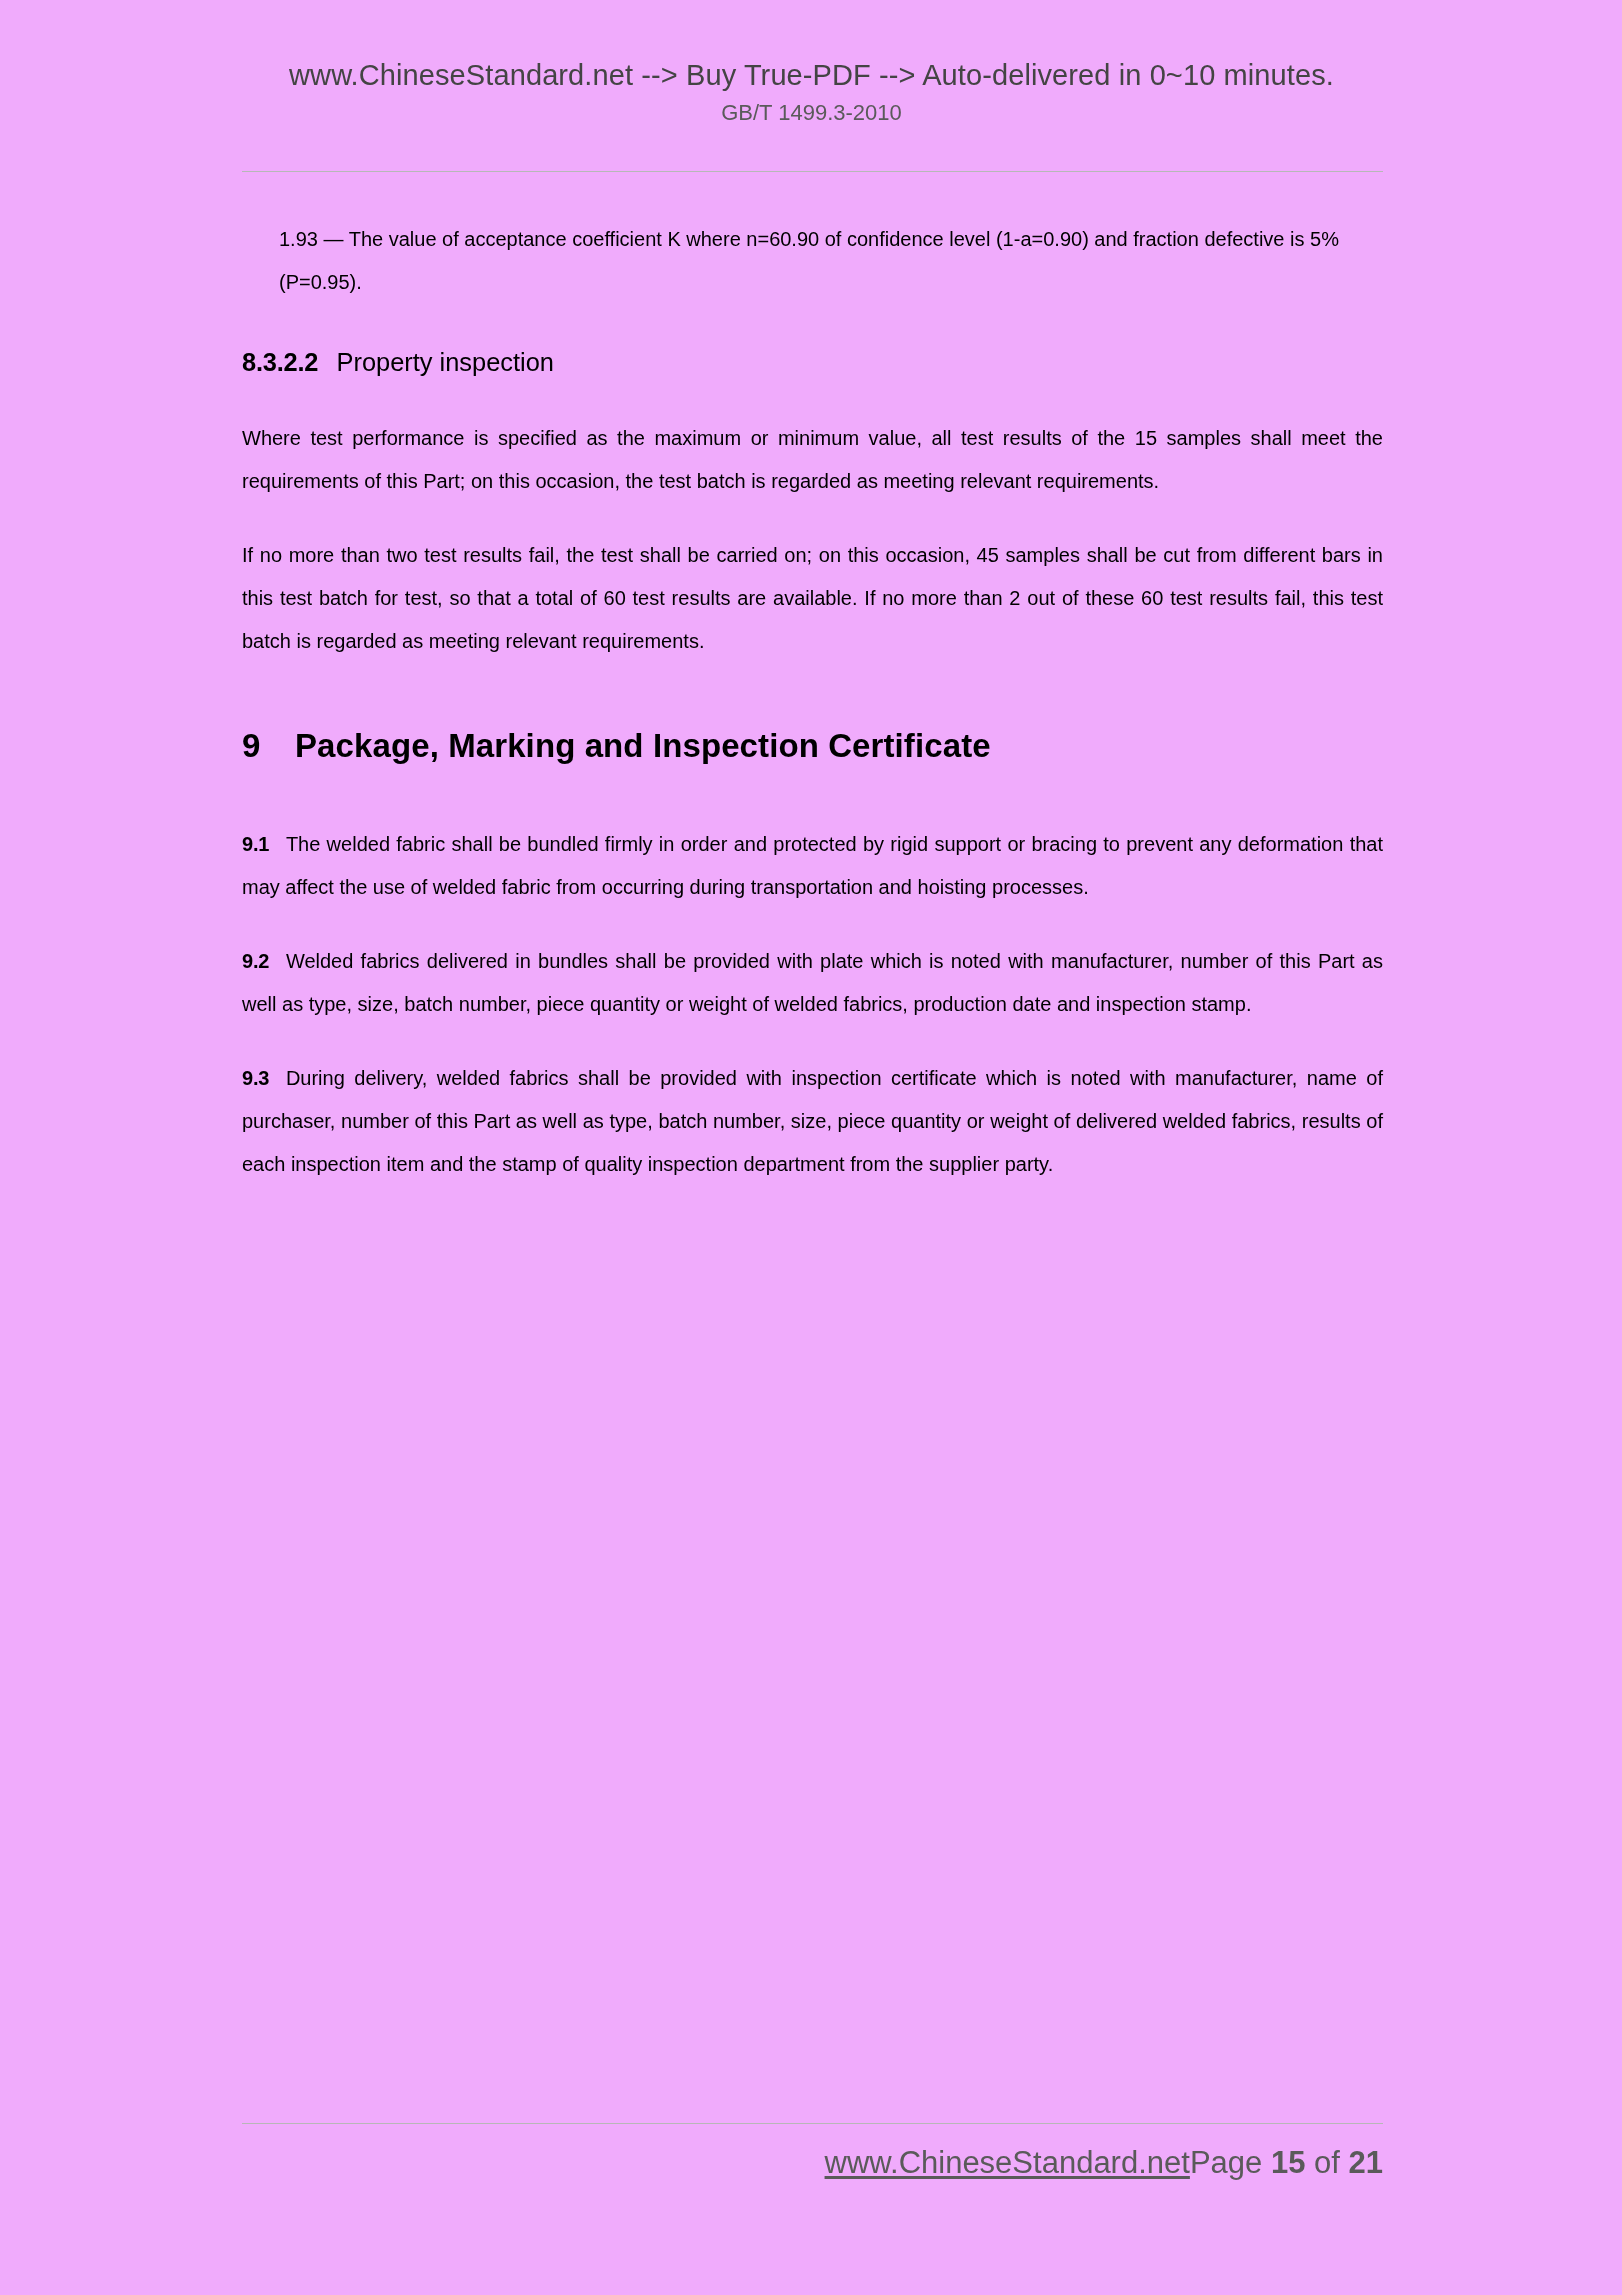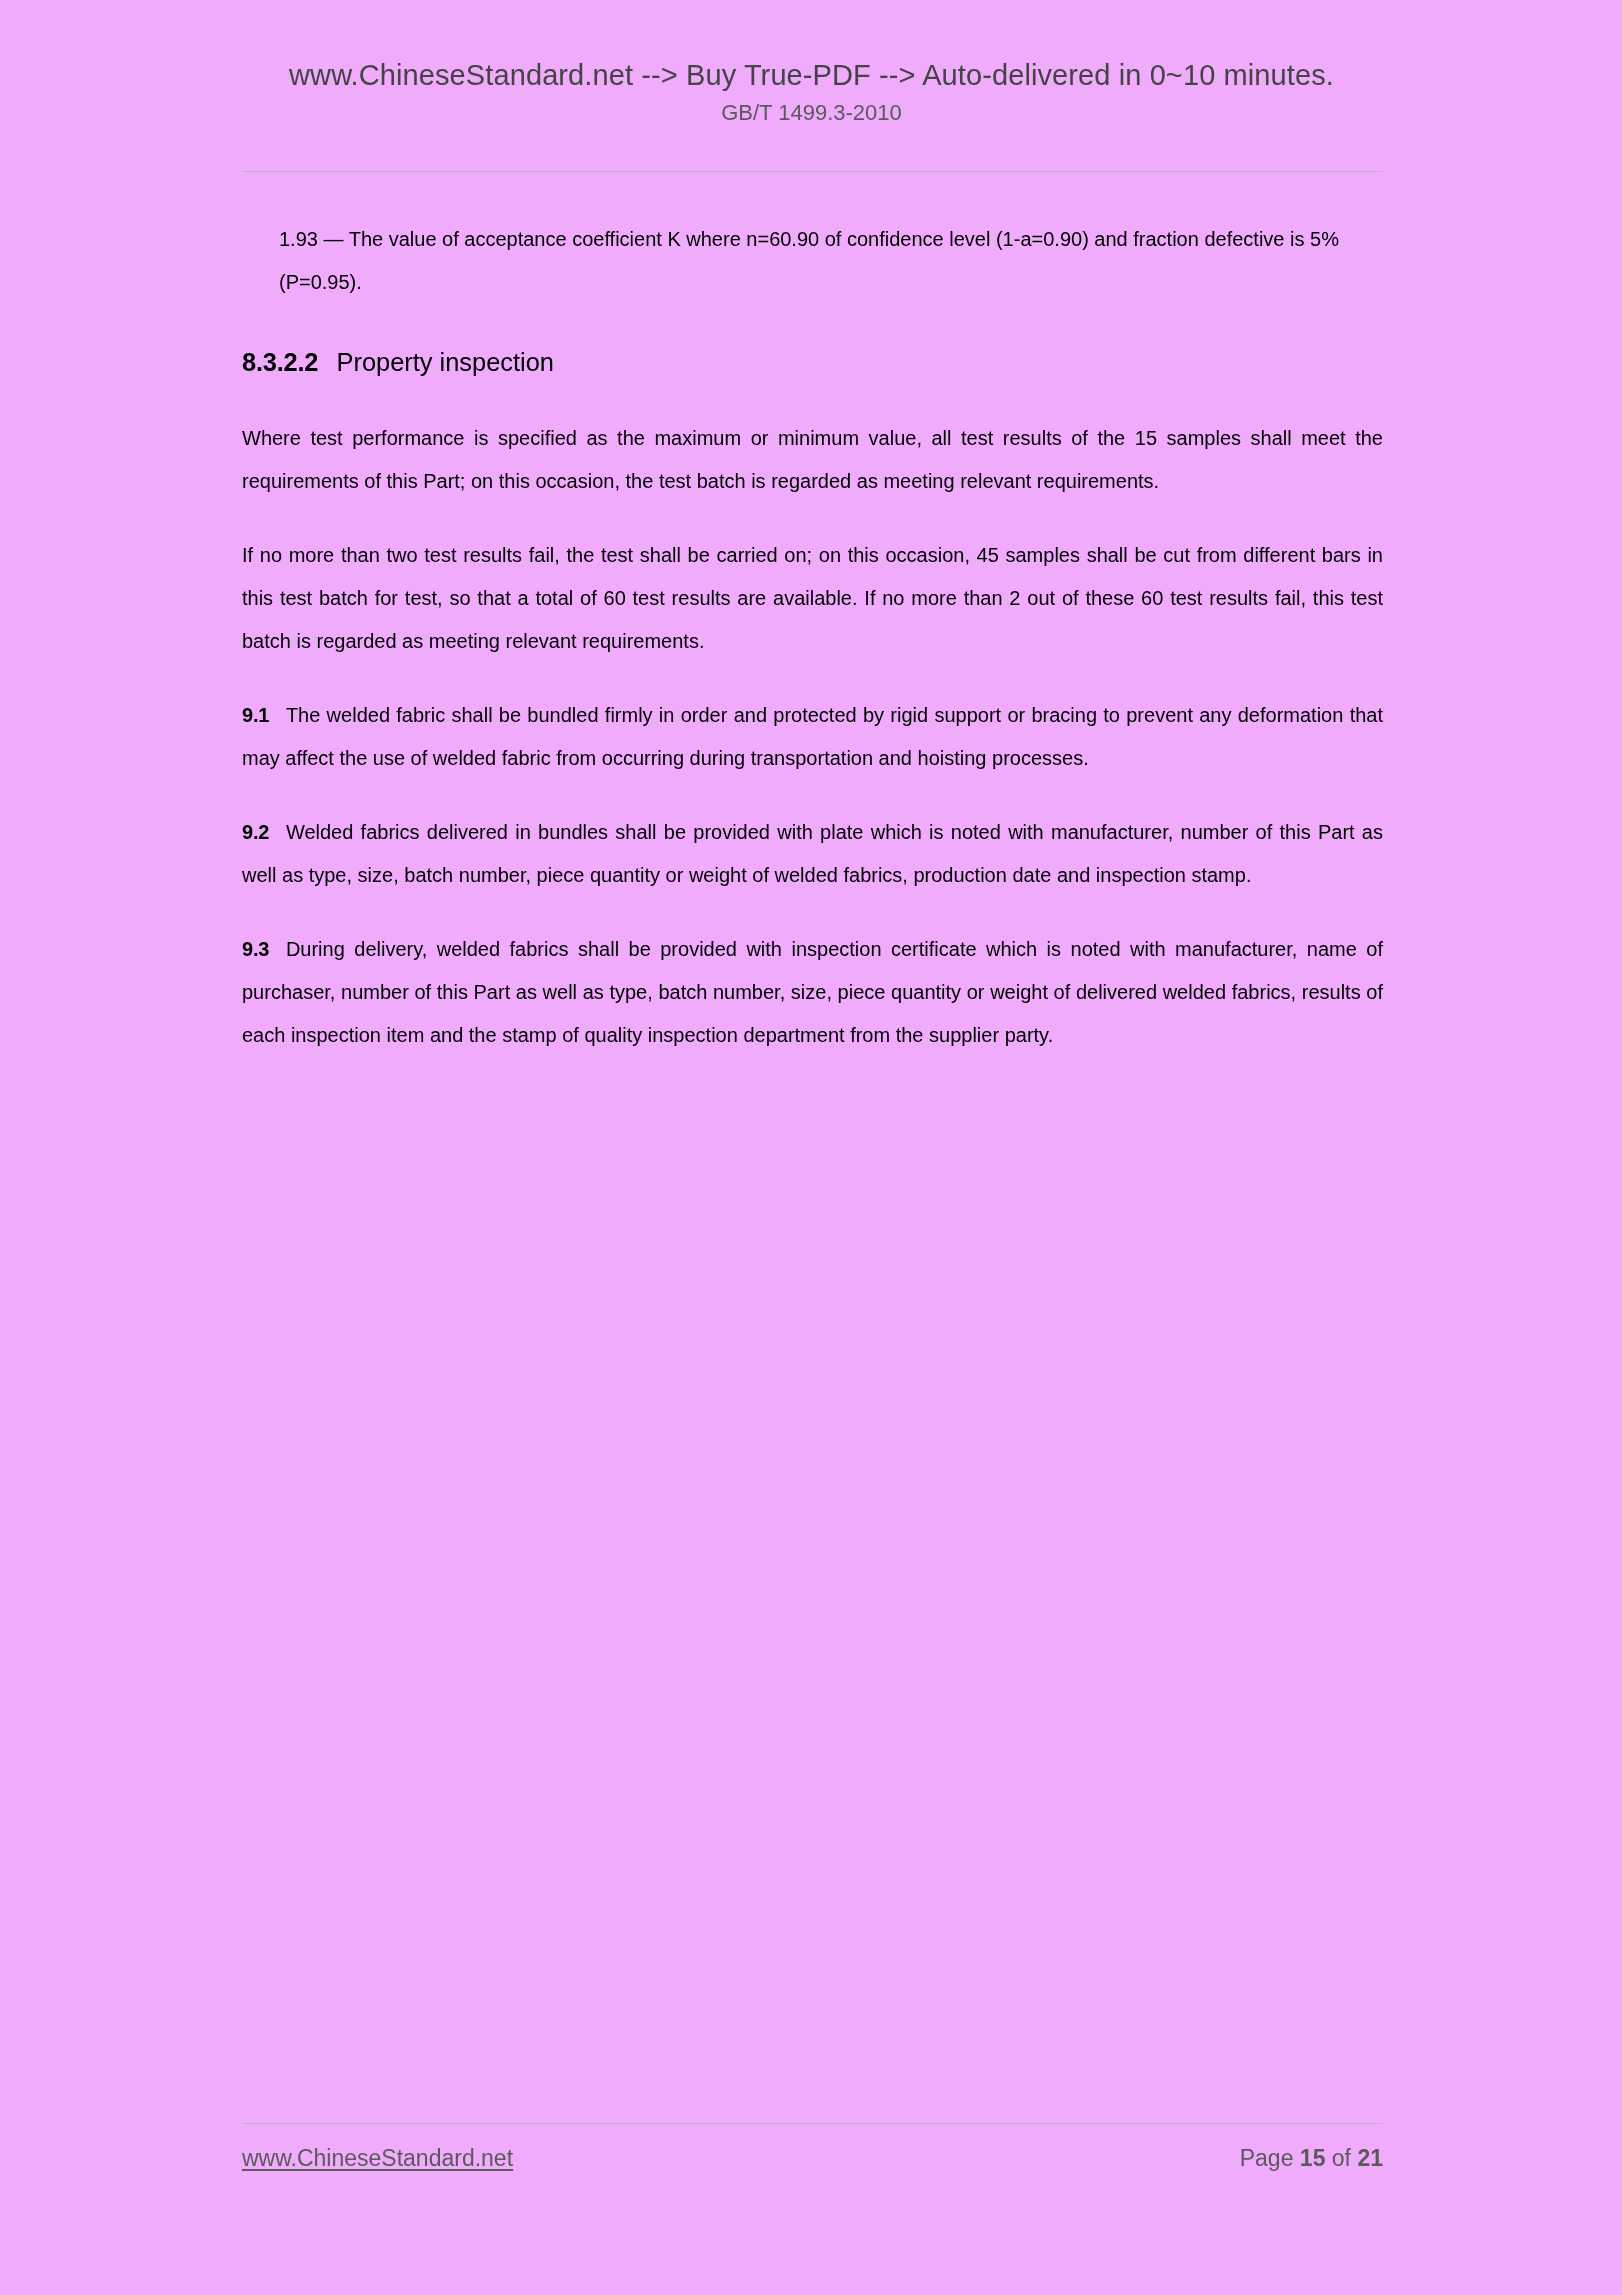--- a/index.html
+++ b/index.html
@@ -114,22 +114,22 @@
   .lead-gap { display: inline-block; width: 16.7px; }
 
   
   .page-footer {
     position: absolute;
     left: 242px;
     top: 2145px;
     width: 1141px;
     display: flex;
     align-items: baseline;
-    justify-content: space-between;
-    font-size: 23px;
+    justify-content: flex-end;
+    font-size: 31px;
     color: #5a5a5a;
   }
   .footer-link {
     color: #5a5a5a;
     text-decoration: underline;
     text-underline-offset: 3.3px;
     white-space: nowrap;
   }
   .footer-page { white-space: nowrap; }
   .footer-page b { font-weight: bold; }
@@ -151,20 +151,23 @@
     <p class="para note">1.93 — The value of acceptance coefficient K where n=60.90 of confidence level (1-a=0.90) and fraction defective is 5% (P=0.95).</p>
 
     <div class="hd2">
       <span class="num">8.3.2.2</span><span class="gap"></span><span>Property inspection</span>
     </div>
 
     <p class="para">Where test performance is specified as the maximum or minimum value, all test results of the 15 samples shall meet the requirements of this Part; on this occasion, the test batch is regarded as meeting relevant requirements.</p>
 
     <p class="para">If no more than two test results fail, the test shall be carried on; on this occasion, 45 samples shall be cut from different bars in this test batch for test, so that a total of 60 test results are available. If no more than 2 out of these 60 test results fail, this test batch is regarded as meeting relevant requirements.</p>
 
+    <div class="hd1">
+      <span class="num">9</span><span>Package, Marking and Inspection Certificate</span>
+    </div>
 
     <p class="para">
       <span class="lead">9.1</span><span class="lead-gap"></span><span>The welded fabric shall be bundled firmly in order and protected by rigid support or bracing to prevent any deformation that may affect the use of welded fabric from occurring during transportation and hoisting processes.</span>
     </p>
 
     <p class="para">
       <span class="lead">9.2</span><span class="lead-gap"></span><span>Welded fabrics delivered in bundles shall be provided with plate which is noted with manufacturer, number of this Part as well as type, size, batch number, piece quantity or weight of welded fabrics, production date and inspection stamp.</span>
     </p>
 
     <p class="para last">

